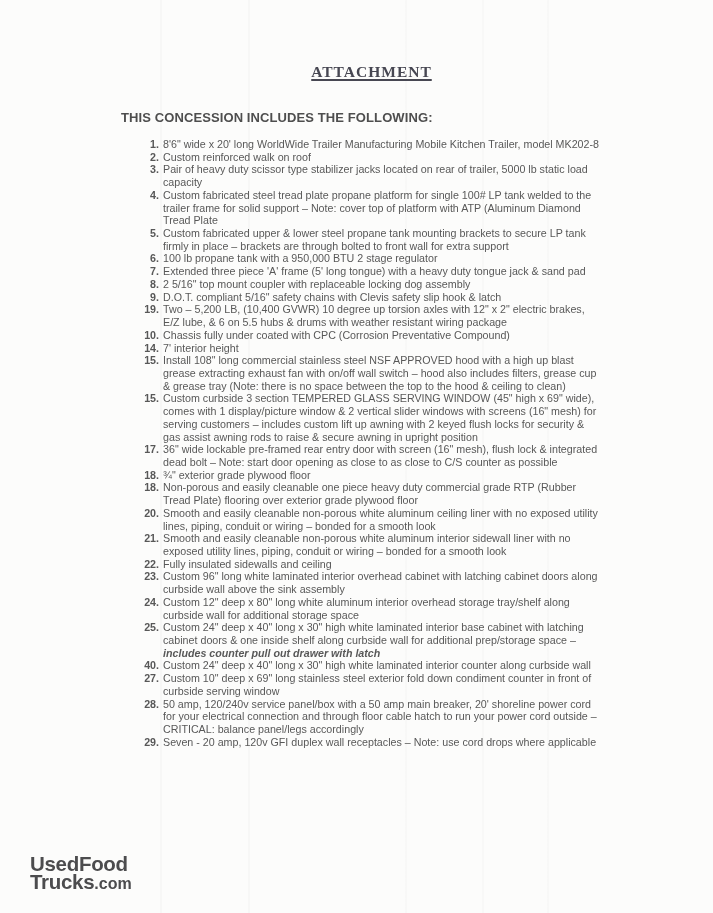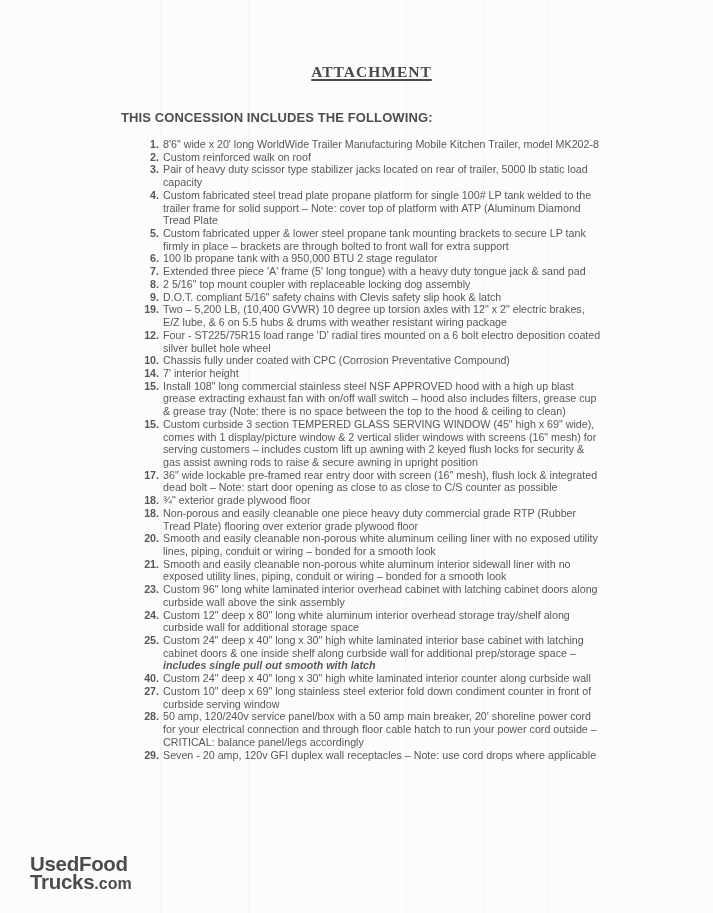--- a/index.html
+++ b/index.html
@@ -110,24 +110,20 @@
       </div>
       <div class="row">
         <span class="num">9.</span>
         <span class="txt">D.O.T. compliant 5/16" safety chains with Clevis safety slip hook &amp; latch</span>
       </div>
       <div class="row">
         <span class="num">19.</span>
         <span class="txt">Two – 5,200 LB, (10,400 GVWR) 10 degree up torsion axles with 12" x 2" electric brakes, E/Z lube, &amp; 6 on 5.5 hubs &amp; drums with weather resistant wiring package</span>
       </div>
       <div class="row">
-        <span class="num">12.</span>
-        <span class="txt">Four - ST225/75R15 load range 'D' radial tires mounted on a 6 bolt electro deposition coated silver bullet hole wheel</span>
-      </div>
-      <div class="row">
         <span class="num">10.</span>
         <span class="txt">Chassis fully under coated with CPC (Corrosion Preventative Compound)</span>
       </div>
       <div class="row">
         <span class="num">14.</span>
         <span class="txt">7' interior height</span>
       </div>
       <div class="row">
         <span class="num">15.</span>
         <span class="txt">Install 108" long commercial stainless steel NSF APPROVED hood with a high up blast grease extracting exhaust fan with on/off wall switch – hood also includes filters, grease cup &amp; grease tray (Note: there is no space between the top to the hood &amp; ceiling to clean)</span>
@@ -150,30 +146,34 @@
       </div>
       <div class="row">
         <span class="num">20.</span>
         <span class="txt">Smooth and easily cleanable non-porous white aluminum ceiling liner with no exposed utility lines, piping, conduit or wiring – bonded for a smooth look</span>
       </div>
       <div class="row">
         <span class="num">21.</span>
         <span class="txt">Smooth and easily cleanable non-porous white aluminum interior sidewall liner with no exposed utility lines, piping, conduit or wiring – bonded for a smooth look</span>
       </div>
       <div class="row">
+        <span class="num">22.</span>
+        <span class="txt">Fully insulated sidewalls and ceiling</span>
+      </div>
+      <div class="row">
         <span class="num">23.</span>
         <span class="txt">Custom 96" long white laminated interior overhead cabinet with latching cabinet doors along curbside wall above the sink assembly</span>
       </div>
       <div class="row">
         <span class="num">24.</span>
         <span class="txt">Custom 12" deep x 80" long white aluminum interior overhead storage tray/shelf along curbside wall for additional storage space</span>
       </div>
       <div class="row">
         <span class="num">25.</span>
-        <span class="txt">Custom 24" deep x 40" long x 30" high white laminated interior base cabinet with latching cabinet doors &amp; one inside shelf along curbside wall for additional prep/storage space – <span class="em">includes single pull out smooth with latch</span></span>
+        <span class="txt">Custom 24" deep x 40" long x 30" high white laminated interior base cabinet with latching cabinet doors &amp; one inside shelf along curbside wall for additional prep/storage space – <span class="em">includes counter pull out drawer with latch</span></span>
       </div>
       <div class="row">
         <span class="num">40.</span>
         <span class="txt">Custom 24" deep x 40" long x 30" high white laminated interior counter along curbside wall</span>
       </div>
       <div class="row">
         <span class="num">27.</span>
         <span class="txt">Custom 10" deep x 69" long stainless steel exterior fold down condiment counter in front of curbside serving window</span>
       </div>
       <div class="row">

